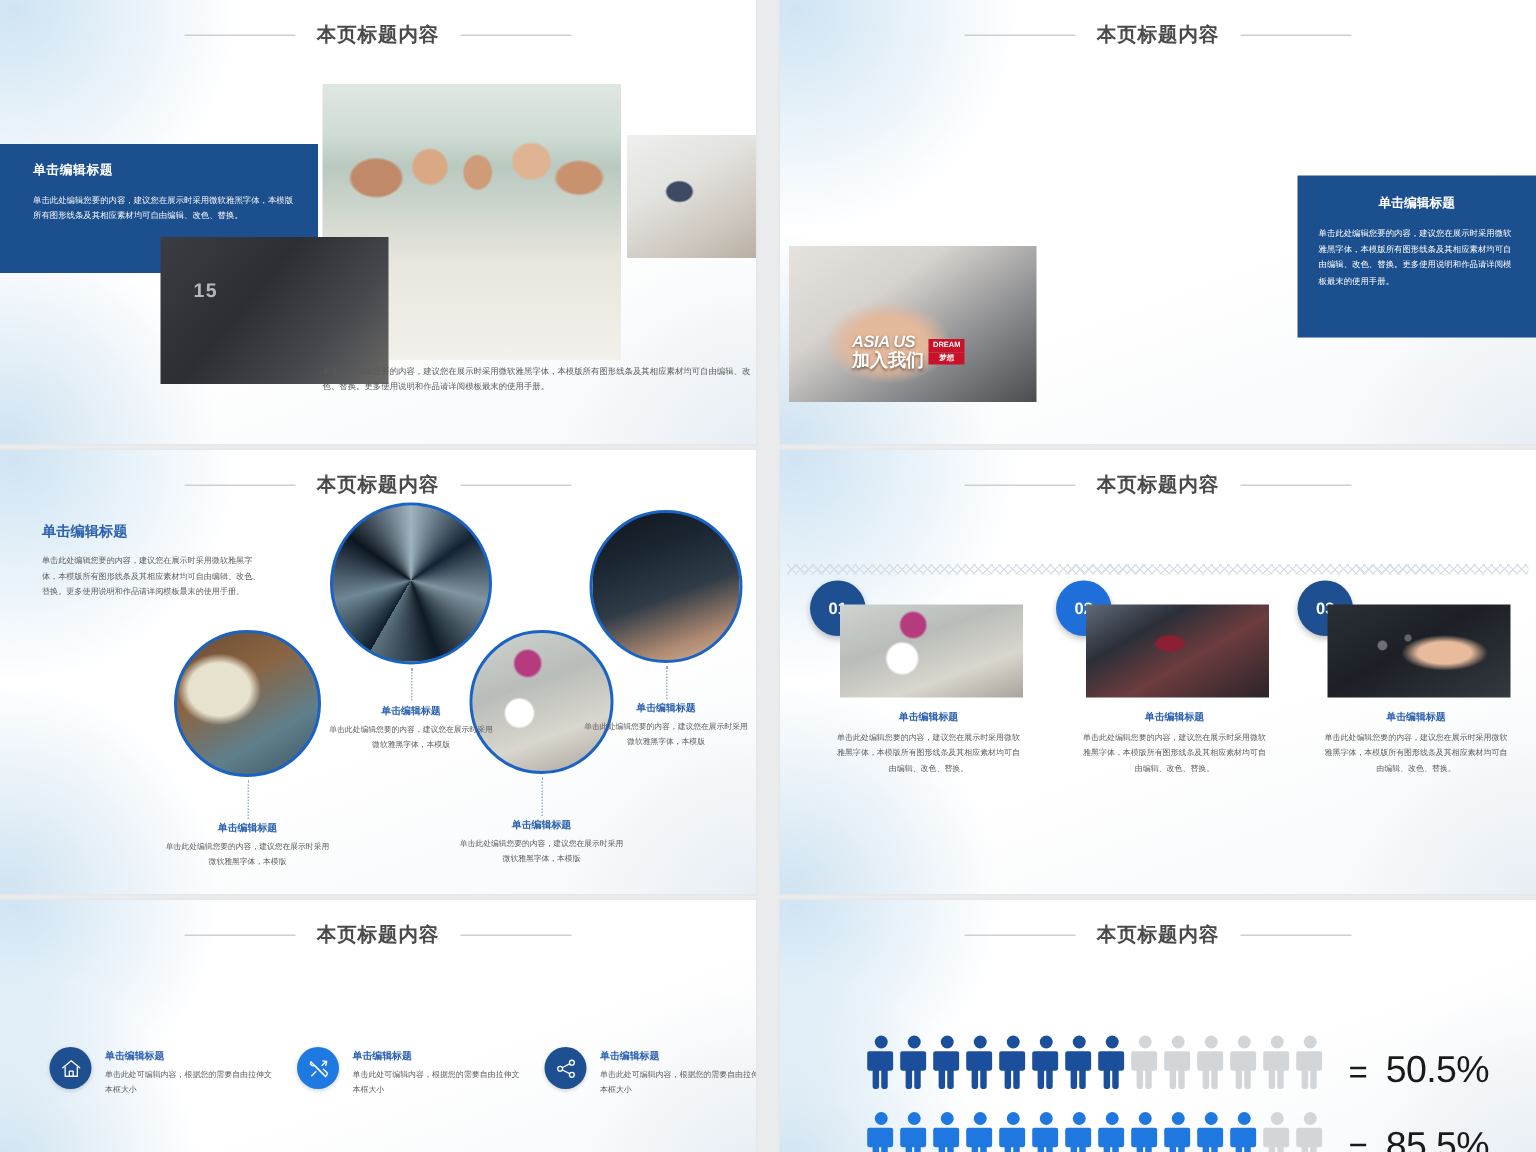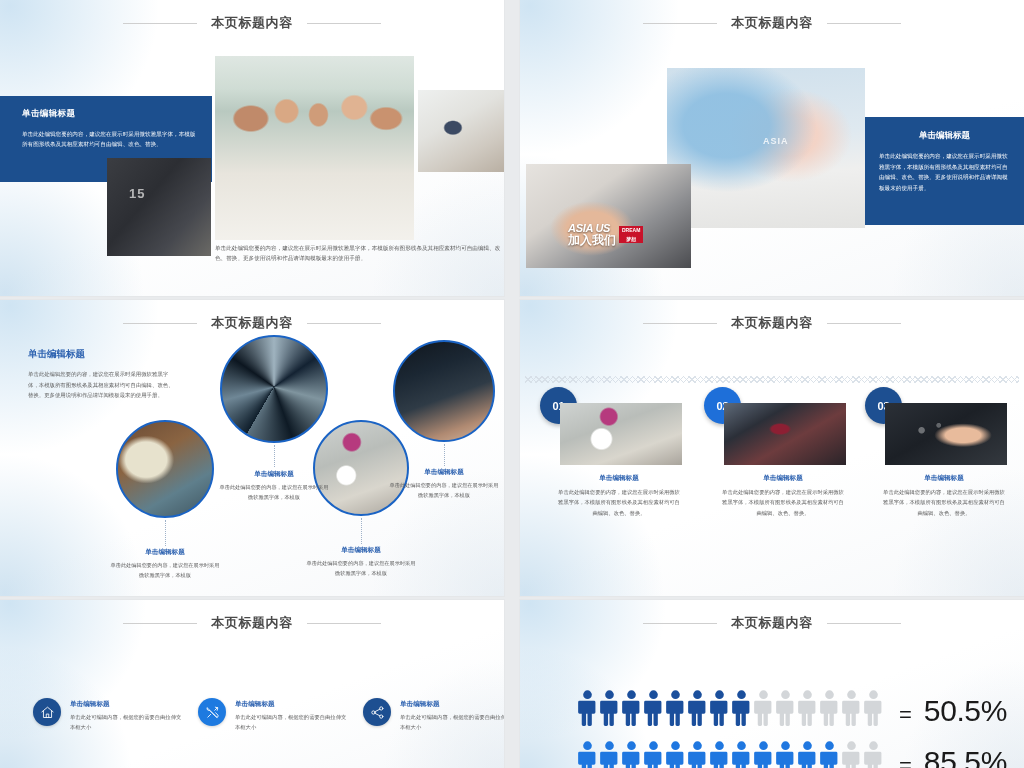--- a/index.html
+++ b/index.html
@@ -103,21 +103,21 @@
       radial-gradient(circle at 44% 36%, rgba(255,255,255,.3) 0 2.5%, rgba(0,0,0,0) 3.5%),
       linear-gradient(150deg,#2b3037 0%,#1c2026 45%,#34393f 100%);
   }
   
   .s1-bluepanel{
     position:absolute;left:0;top:96px;width:212px;height:86px;
     background:#1c4f8e;color:#fff;box-sizing:border-box;padding:12px 14px 0 22px;
   }
   .s1-bluepanel .bp-title{font-size:8.5px;font-weight:700;margin:0 0 9px 0;letter-spacing:.4px;}
   .s1-bluepanel .bp-body{font-size:5.6px;line-height:1.85;margin:0;opacity:.96;}
-  .s1-small-img{position:absolute;left:107px;top:158px;width:104px;height:98px;}
+  .s1-small-img{position:absolute;left:107px;top:158px;width:104px;height:98px;padding-left:48px;}
   .s1-main-img{position:absolute;left:215px;top:56px;width:199px;height:184px;}
   .s1-right-img{position:absolute;left:418px;top:90px;width:92px;height:82px;}
   .s1-caption{
     position:absolute;left:215px;top:243px;width:286px;
     font-size:5.6px;line-height:1.85;color:#5a5a5a;margin:0;
   }
   
   .s2-center-img{position:absolute;left:147px;top:68px;width:198px;height:160px;}
   .s2-left-img{position:absolute;left:6px;top:164px;width:165px;height:104px;}
   .s2-bluepanel{
@@ -174,21 +174,21 @@
     width:28px;height:28px;border-radius:50%;flex:0 0 28px;
     display:flex;align-items:center;justify-content:center;
     box-shadow:0 1px 3px rgba(0,0,0,.18);
   }
   .feat h4{margin:2px 0 4px 0;font-size:6.6px;color:#2d62b0;font-weight:700;}
   .feat p{margin:0;font-size:5.3px;line-height:1.85;color:#5d5d5d;}
   
   .pictorow{position:absolute;display:flex;align-items:flex-end;}
   .pictorow .people{display:flex;gap:3px;align-items:flex-end;}
   .eqsign{font-size:22px;color:#1a1a1a;margin:0 12px 0 16px;line-height:1;font-weight:400;}
-  .pctval{font-size:30px;color:#1a1a1a;line-height:1;font-weight:400;letter-spacing:-.4px;}
+  .pctval{font-size:25px;color:#1a1a1a;line-height:1;font-weight:400;letter-spacing:-.4px;}
   svg{display:block;}
 </style>
 </head>
 <body>
 
 <div class="sheet">
 
   <div class="slide">
     <div class="slide-title-wrap">
       <span class="title-rule"></span>
@@ -211,23 +211,20 @@
     <p class="s1-caption">单击此处编辑您要的内容，建议您在展示时采用微软雅黑字体，本模版所有图形线条及其相应素材均可自由编辑、改色、替换。更多使用说明和作品请详阅模板最末的使用手册。</p>
   </div>
 
   <div class="slide">
     <div class="slide-title-wrap">
       <span class="title-rule"></span>
       <span class="slide-title">本页标题内容</span>
       <span class="title-rule"></span>
     </div>
 
-    <div class="photo ph-keyboard s2-center-img">
-      <div style="position:absolute;left:96px;top:68px;color:#fff;font-size:9px;font-weight:700;opacity:.8;letter-spacing:1px;">ASIA</div>
-    </div>
 
     <div class="photo ph-joinus s2-left-img">
       <div class="joinus-badge">
         <div>
           <div class="joinus-en">ASIA US</div>
           <div class="joinus-cn">加入我们</div>
         </div>
         <div>
           <div class="joinus-red">DREAM</div>
           <div class="joinus-red">梦想</div>

